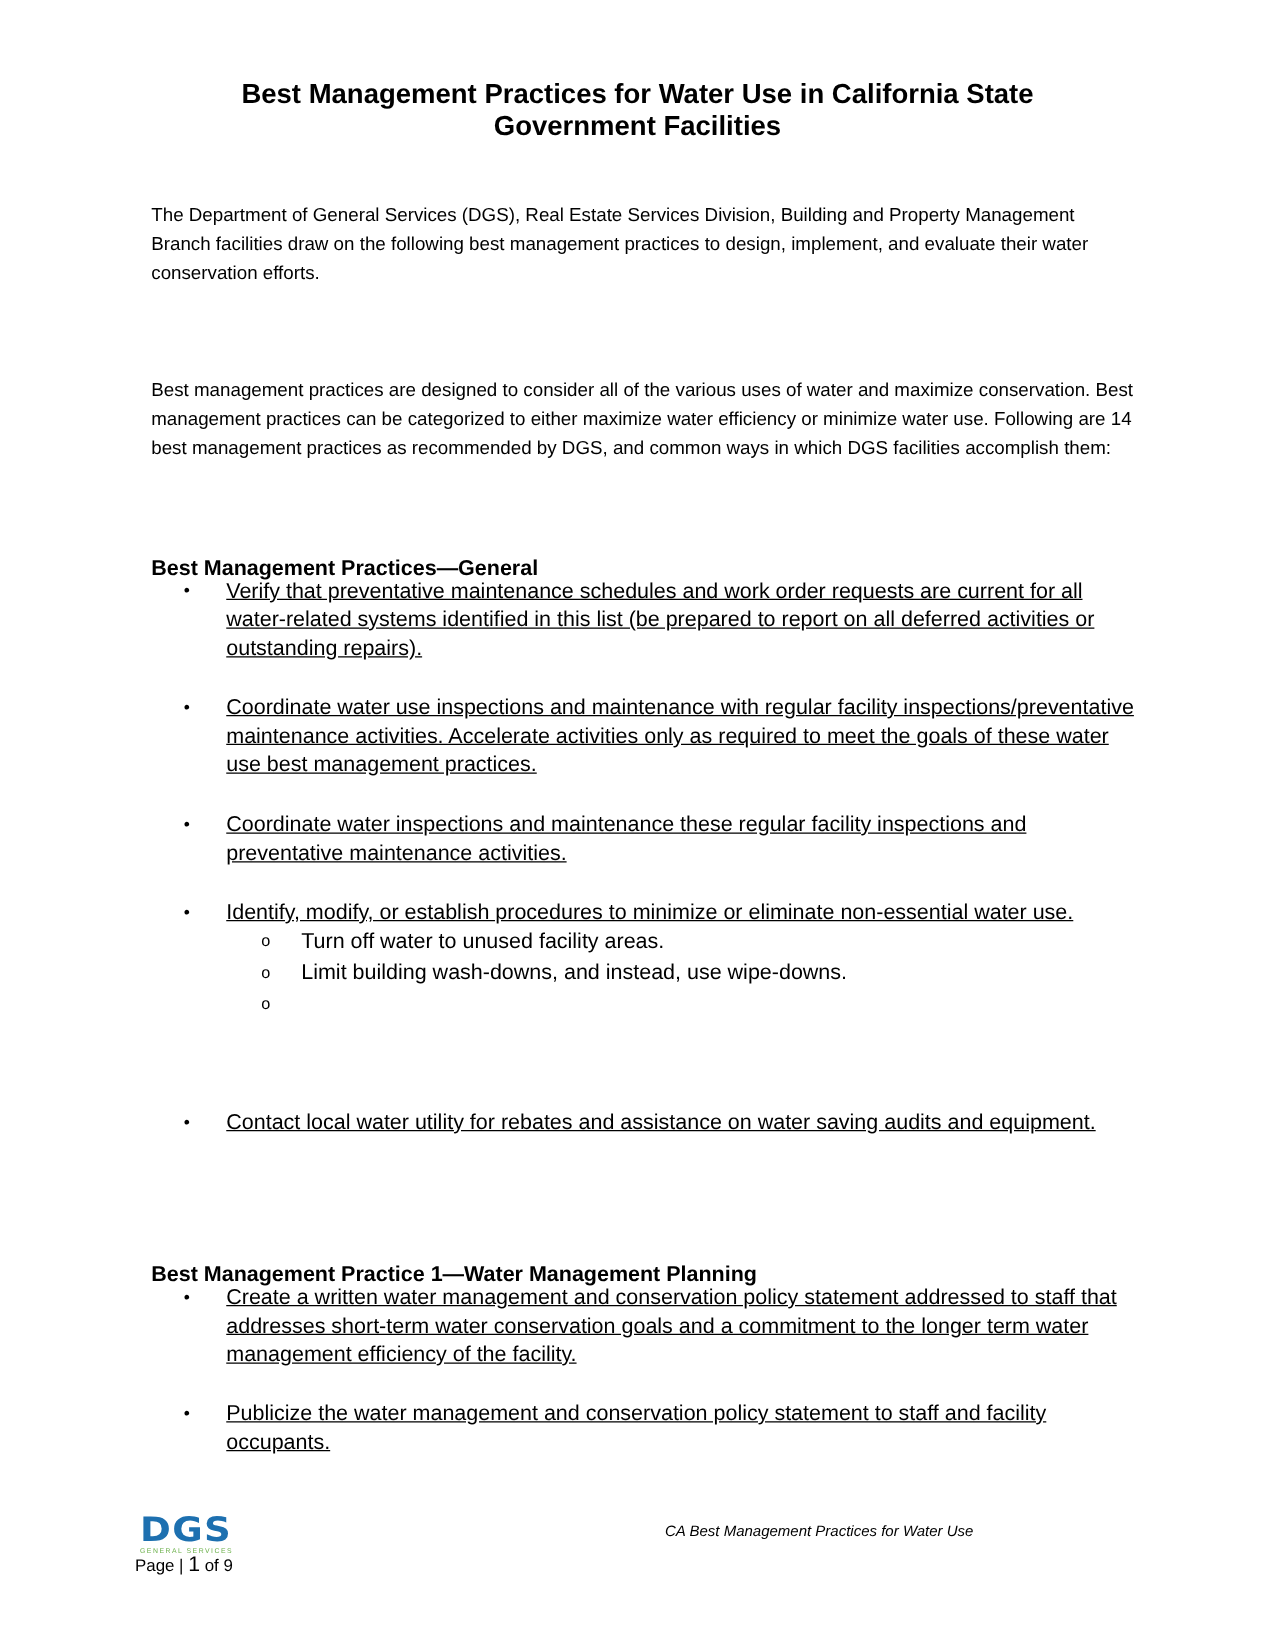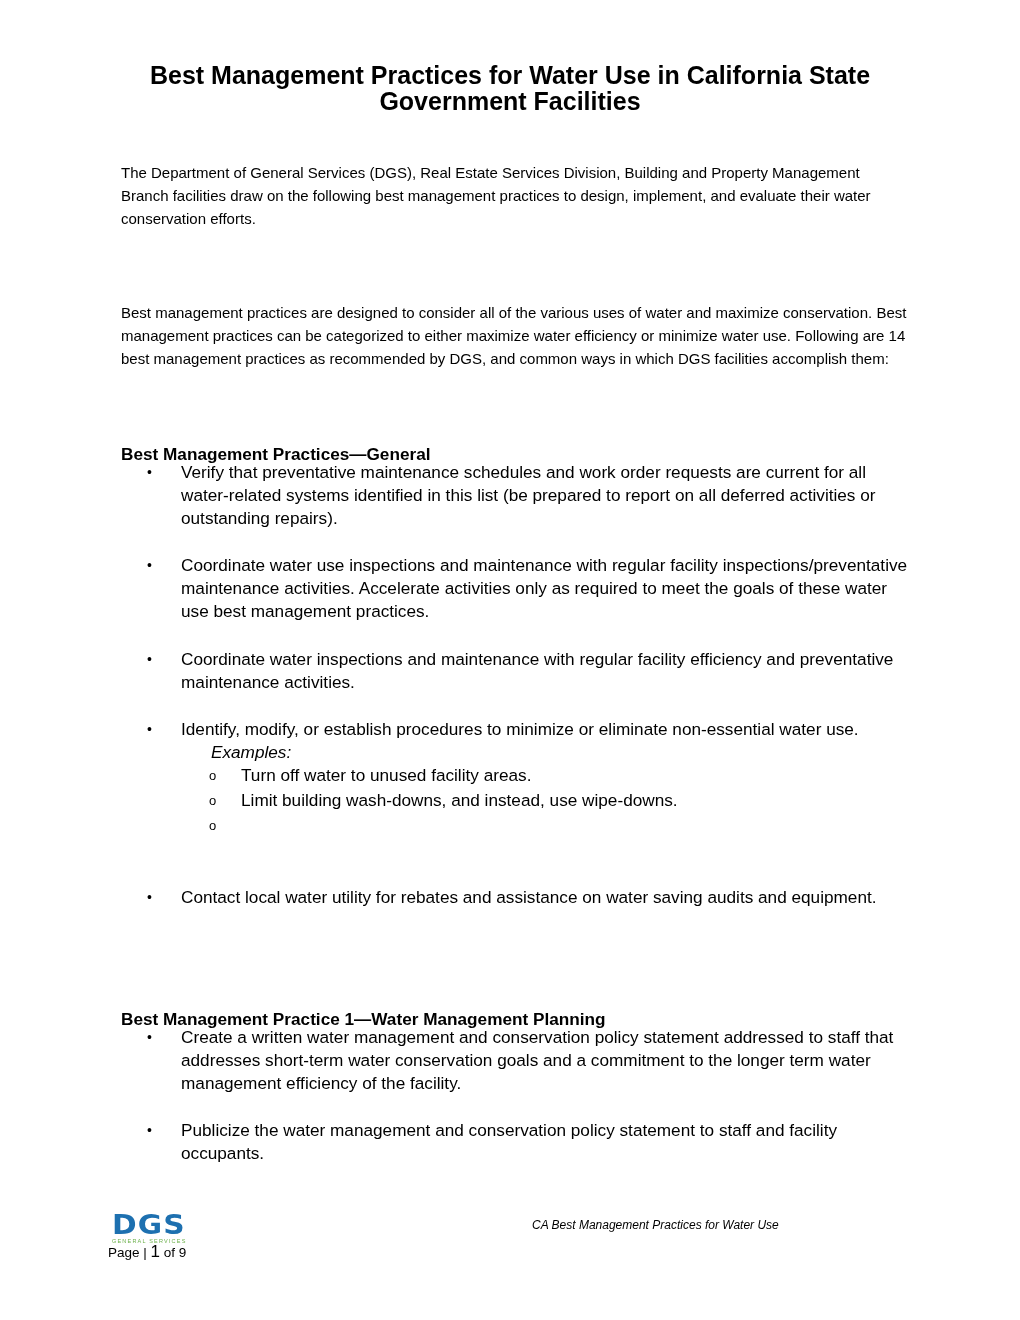--- a/index.html
+++ b/index.html
@@ -15,21 +15,21 @@
       font-family: "Liberation Sans", sans-serif;
       color: #000000;
     }
     .title {
       position: absolute;
       left: 100px;
       top: 62px;
       width: 820px;
       text-align: center;
       font-weight: bold;
-      font-size: 25px;
+      font-size: 22px;
       line-height: 26px;
     }
     .para {
       position: absolute;
       left: 121px;
       width: 790px;
       font-size: 15px;
       line-height: 23px;
     }
     .heading {
@@ -49,20 +49,21 @@
     }
     .bullet .dot {
       position: absolute;
       left: 26px;
       top: 0;
       font-size: 14px;
     }
     .bullet .text {
       display: block;
       margin-left: 60px;
+      text-decoration: underline;
     }
     .examples {
       display: block;
       margin-left: 90px;
       font-style: italic;
     }
     .sub {
       position: relative;
       display: block;
       margin-left: 120px;
@@ -132,27 +133,26 @@
   <span class="text">Verify that preventative maintenance schedules and work order requests are current for all water-related systems identified in this list (be prepared to report on all deferred activities or outstanding repairs).</span>
 </div>
 
 <div class="bullet" style="top:554px;">
   <span class="dot">•</span>
   <span class="text">Coordinate water use inspections and maintenance with regular facility inspections/preventative maintenance activities.  Accelerate activities only as required to meet the goals of these water use best management practices.</span>
 </div>
 
 <div class="bullet" style="top:648px;">
   <span class="dot">•</span>
-  <span class="text">Coordinate water inspections and maintenance with regular facility efficiency and preventative maintenance activities.</span>
+  <span class="text">Coordinate water inspections and maintenance these regular facility inspections and preventative maintenance activities.</span>
 </div>
 
 <div class="bullet" style="top:718px;">
   <span class="dot">•</span>
   <span class="text">Identify, modify, or establish procedures to minimize or eliminate non-essential water use.</span>
-  <span class="examples">Examples:</span>
   <span class="sub">
     <span class="circ">o</span>
     <span>Turn off water to unused facility areas.</span>
   </span>
   <span class="sub" style="margin-top:2px;">
     <span class="circ">o</span>
     <span>Limit building wash-downs, and instead, use wipe-downs.</span>
   </span>
   <span class="sub" style="margin-top:2px;">
     <span class="circ">o</span>

